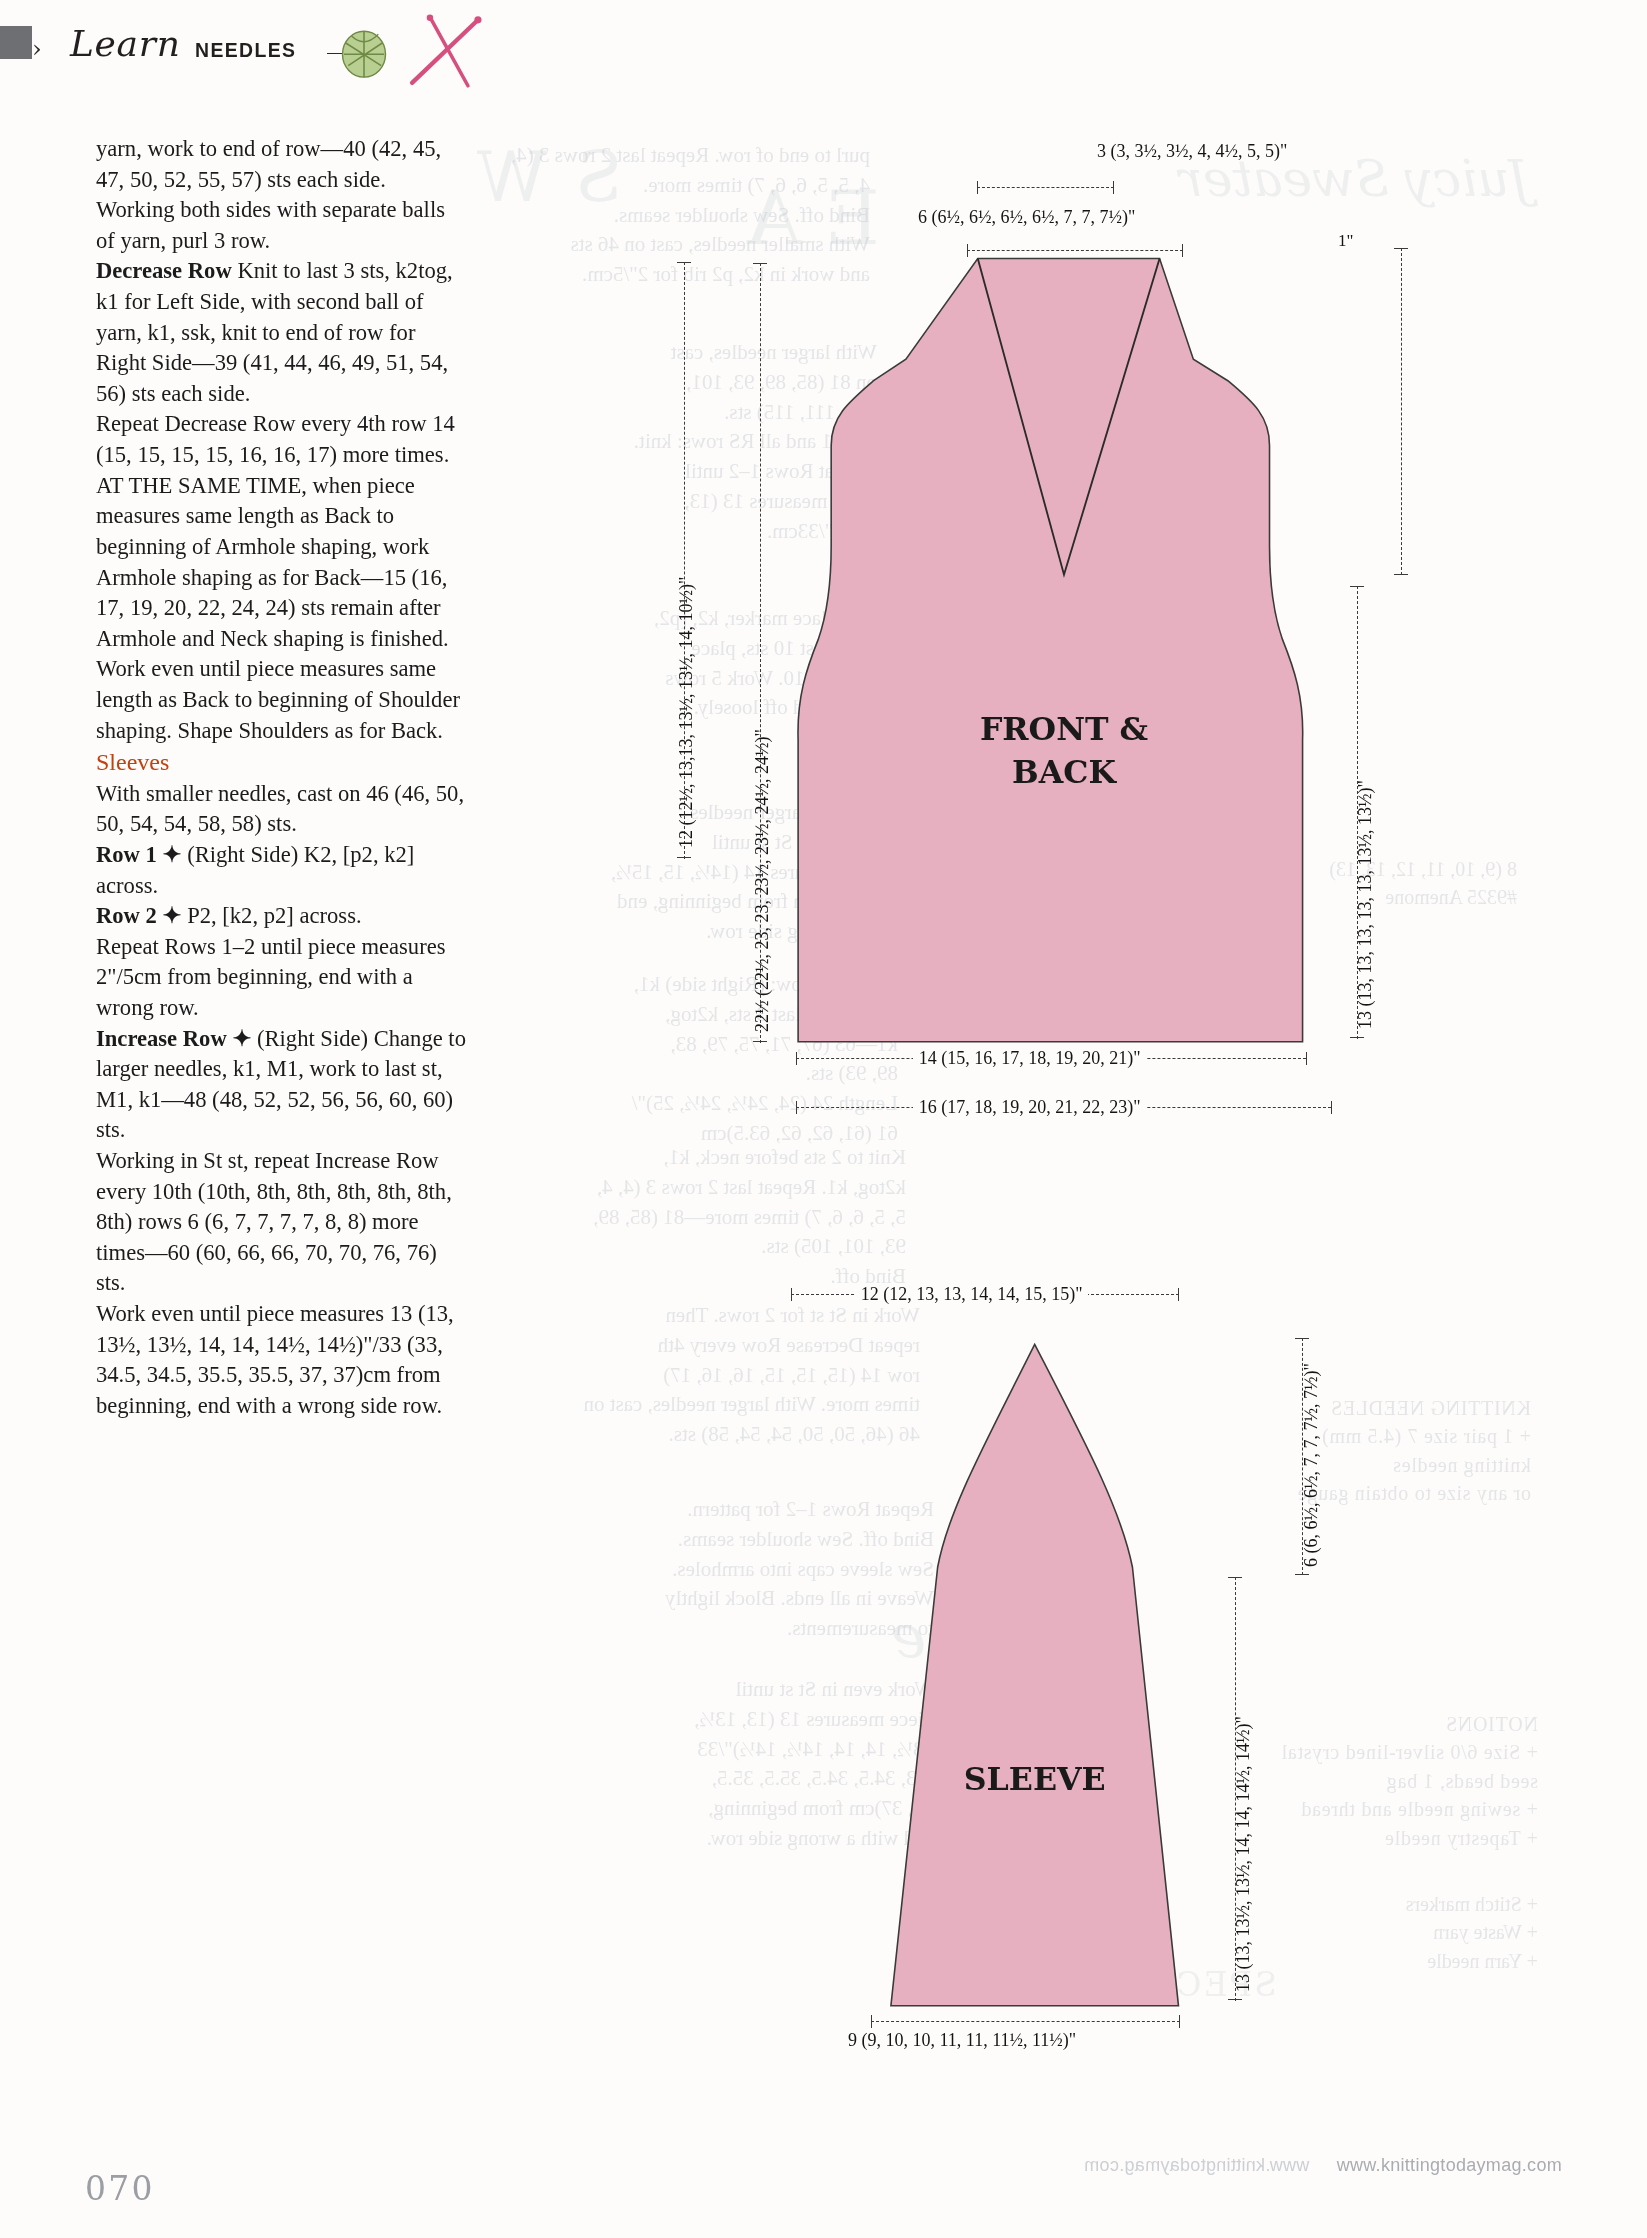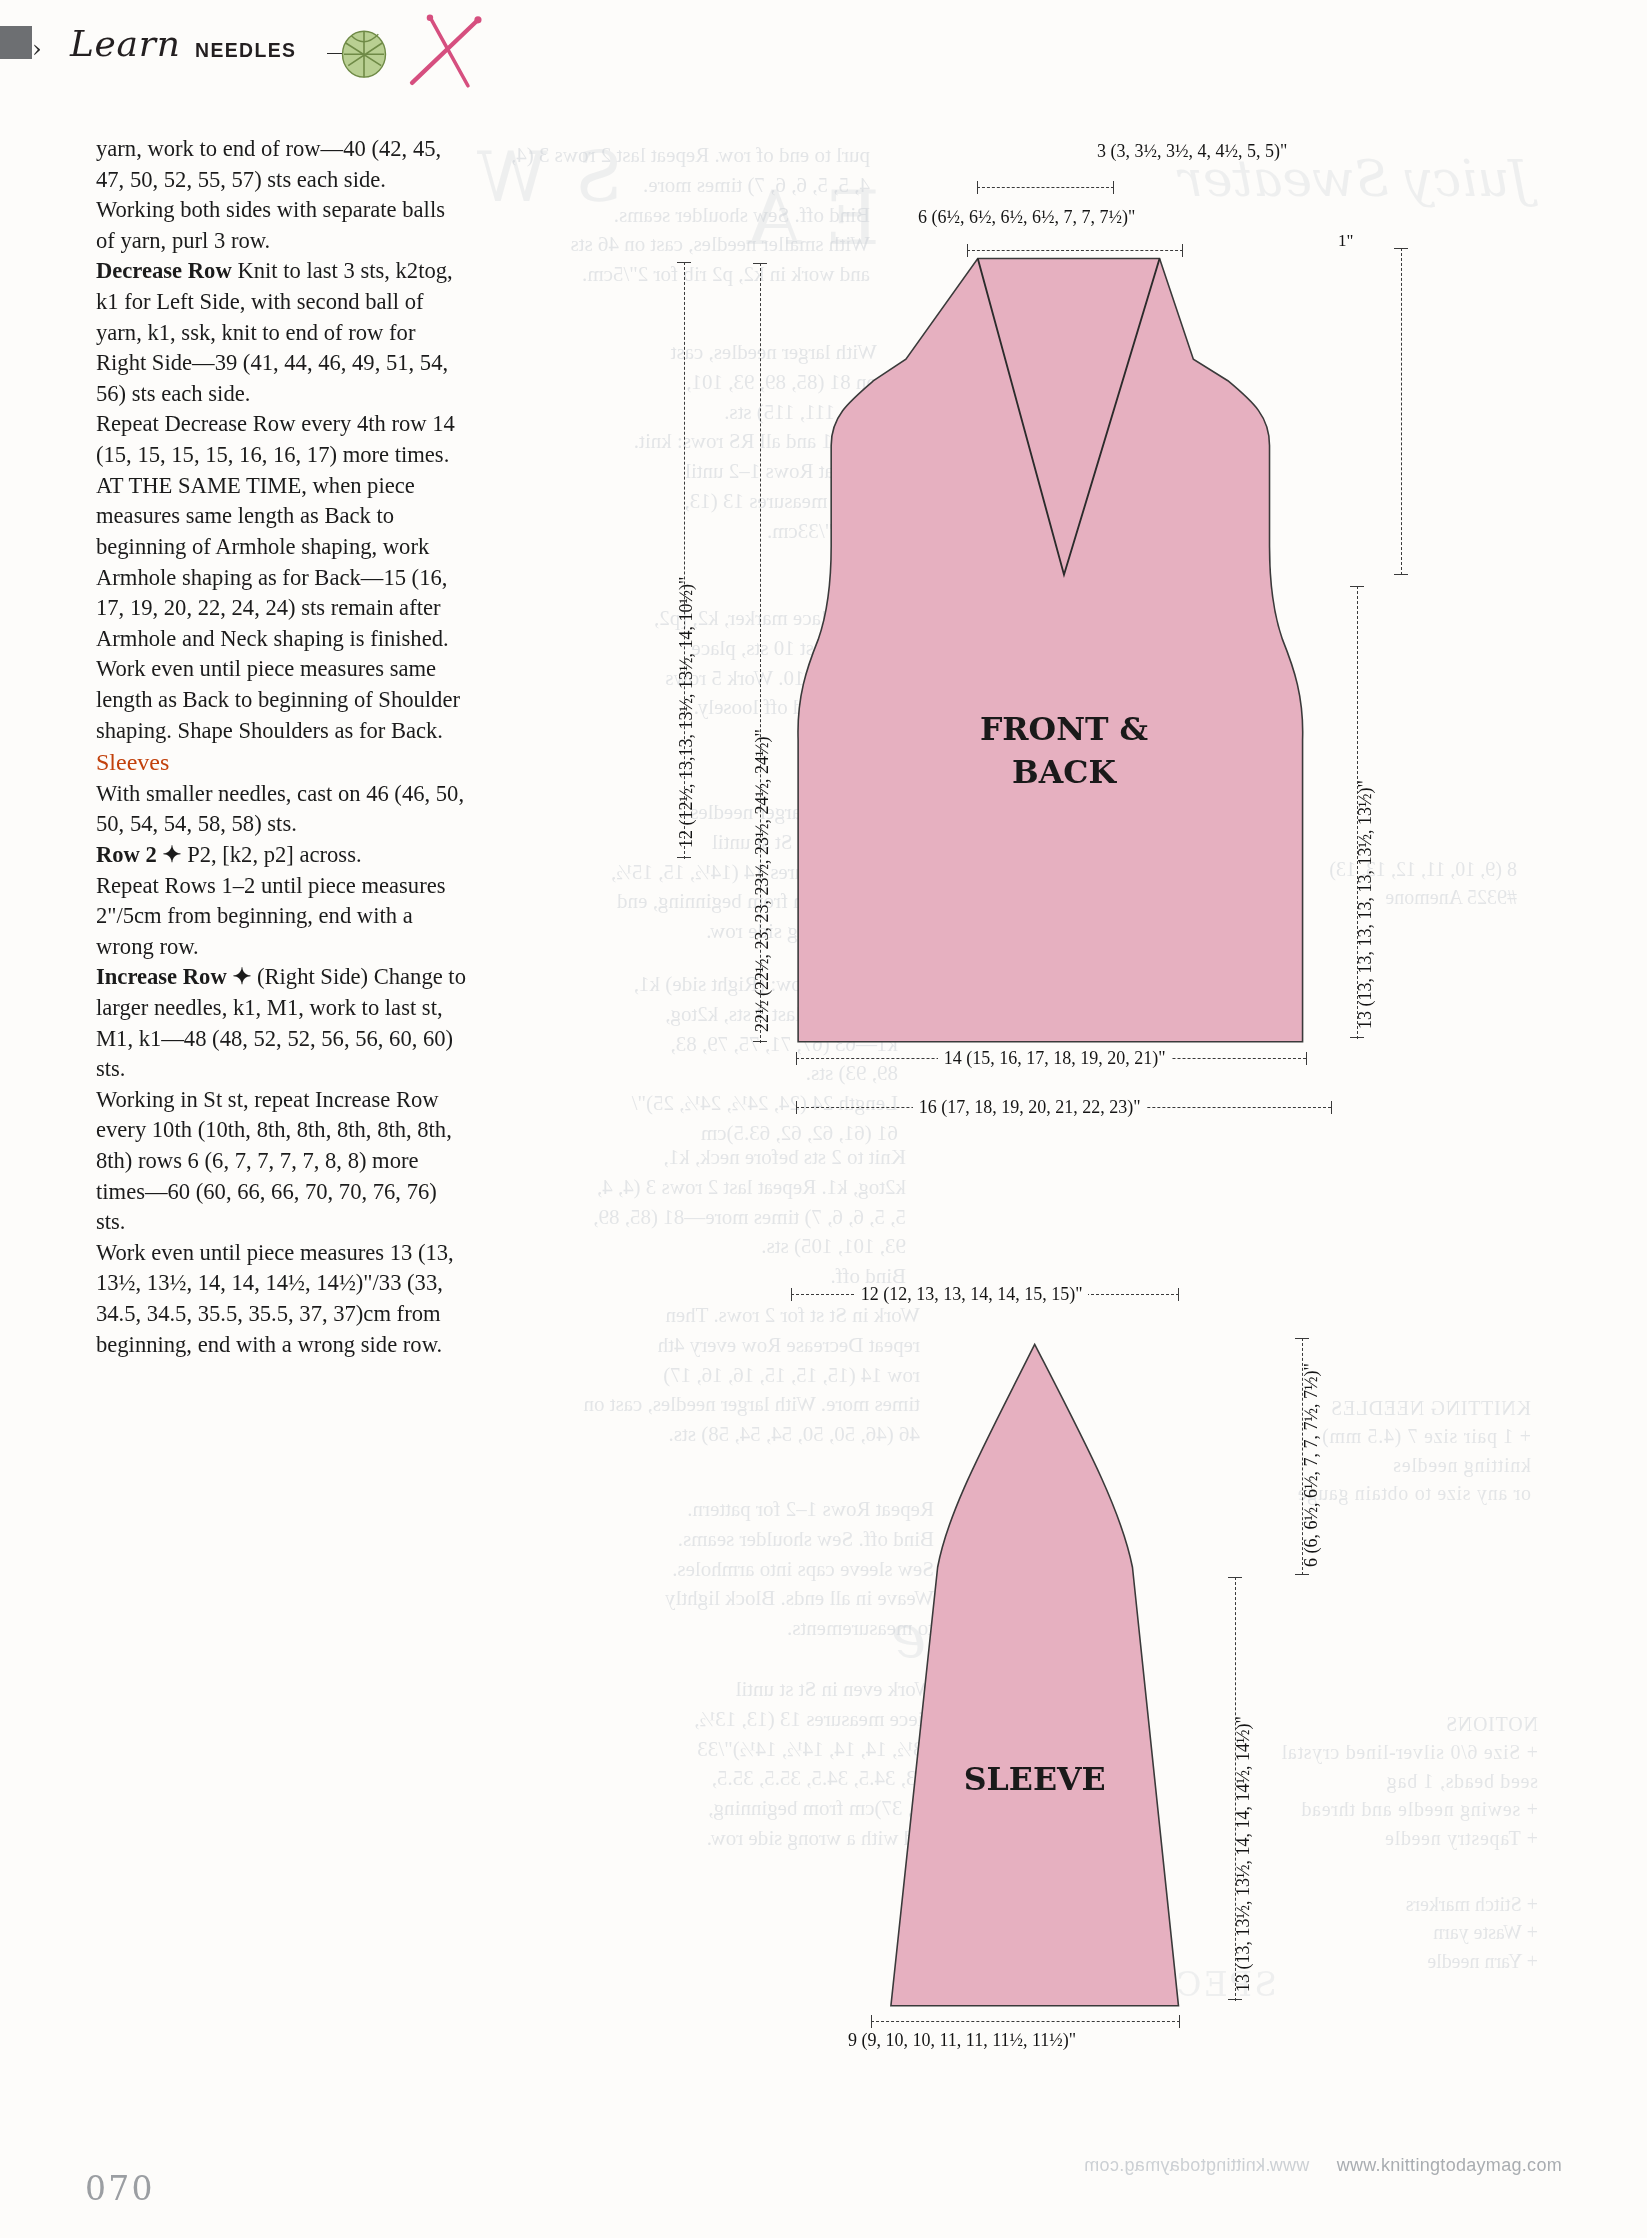--- a/index.html
+++ b/index.html
@@ -280,20 +280,21 @@
     <p>yarn, work to end of row—40 (42, 45, 47, 50, 52, 55, 57) sts each side.</p>
     <p>Working both sides with separate balls of yarn, purl 3 row.</p>
     <p><b>Decrease Row</b> <span>Knit to last 3 sts, k2tog, k1 for Left Side, with second ball of yarn, k1, ssk, knit to end of row for Right Side—39 (41, 44, 46, 49, 51, 54, 56) sts each side.</span></p>
     <p>Repeat Decrease Row every 4th row 14 (15, 15, 15, 15, 16, 16, 17) more times.</p>
     <p>AT THE SAME TIME, when piece measures same length as Back to beginning of Armhole shaping, work Armhole shaping as for Back—15 (16, 17, 19, 20, 22, 24, 24) sts remain after Armhole and Neck shaping is finished.</p>
     <p>Work even until piece measures same length as Back to beginning of Shoulder shaping. Shape Shoulders as for Back.</p>
 
     <p class="sec-head">Sleeves</p>
 
     <p>With smaller needles, cast on 46 (46, 50, 50, 54, 54, 58, 58) sts.</p>
+    <p><b>Row 1 ✦</b> <span>(Right Side) K2, [p2, k2] across.</span></p>
     <p><b>Row 2 ✦</b> <span>P2, [k2, p2] across.</span></p>
     <p>Repeat Rows 1–2 until piece measures 2"/5cm from beginning, end with a wrong row.</p>
     <p><b>Increase Row ✦</b> <span>(Right Side) Change to larger needles, k1, M1, work to last st, M1, k1—48 (48, 52, 52, 56, 56, 60, 60) sts.</span></p>
     <p>Working in St st, repeat Increase Row every 10th (10th, 8th, 8th, 8th, 8th, 8th, 8th) rows 6 (6, 7, 7, 7, 7, 8, 8) more times—60 (60, 66, 66, 70, 70, 76, 76) sts.</p>
     <p>Work even until piece measures 13 (13, 13½, 13½, 14, 14, 14½, 14½)"/33 (33, 34.5, 34.5, 35.5, 35.5, 37, 37)cm from beginning, end with a wrong side row.</p>
   </div>
 
   <svg class="schem" style="left:762px; top:237px; width:604px; height:812px;" viewBox="0 0 840 1130">
 
     <path d="M 50 1120
@@ -347,21 +348,21 @@
   <div class="dimlabel vert" style="left:752px; top:1032px;">22½ (22½, 23, 23, 23½, 23½, 24½, 24½)"</div>
 
   <div class="dim-v" style="left:1357px; top:586px; height:453px;"></div>
   <div class="tick-h" style="left:1350px; top:586px; width:14.4px;"></div>
   <div class="tick-h" style="left:1350px; top:1037px; width:14.4px;"></div>
   <div class="dimlabel vert" style="left:1355px; top:1029px;">13 (13, 13, 13, 13, 13, 13½, 13½)"</div>
 
   <div class="dim-h" style="left:796px; top:1058px; width:510px;"></div>
   <div class="tick-v" style="left:796px; top:1052px; height:13px;"></div>
   <div class="tick-v" style="left:1306px; top:1052px; height:13px;"></div>
-  <div class="dimlabel" style="left:913px; top:1048px; background:#fdfcfa; padding:0 5.7px;margin-left:25px;">14 (15, 16, 17, 18, 19, 20, 21)"</div>
+  <div class="dimlabel" style="left:913px; top:1048px; background:#fdfcfa; padding:0 5.7px;">14 (15, 16, 17, 18, 19, 20, 21)"</div>
 
   <div class="dim-h" style="left:796px; top:1107px; width:535px;"></div>
   <div class="tick-v" style="left:796px; top:1101px; height:13px;"></div>
   <div class="tick-v" style="left:1331px; top:1101px; height:13px;"></div>
   <div class="dimlabel" style="left:913px; top:1097px; background:#fdfcfa; padding:0 5.7px;">16 (17, 18, 19, 20, 21, 22, 23)"</div>
 
   <svg class="schem" style="left:819px; top:1330px; width:417px; height:683px;" viewBox="0 0 580 950">
     <path d="M 100 940
              L 165 330
              C 180 250, 230 160, 300 20

